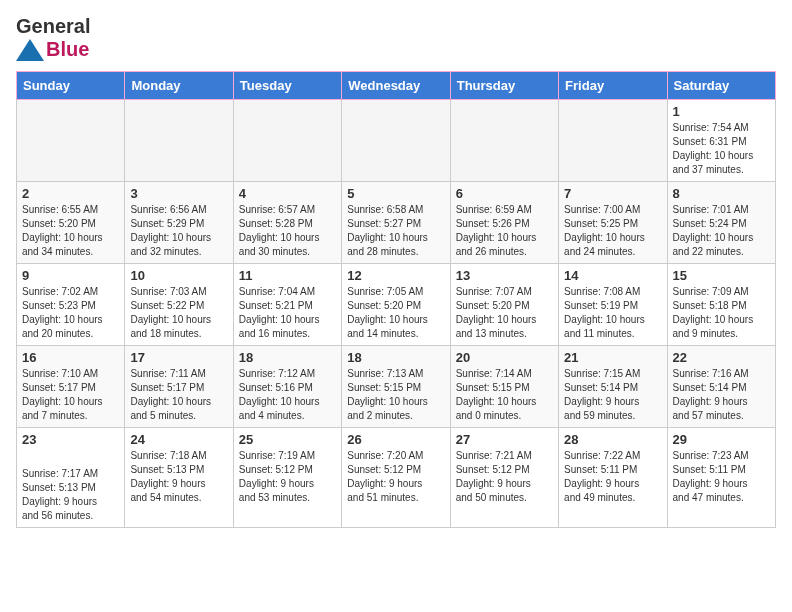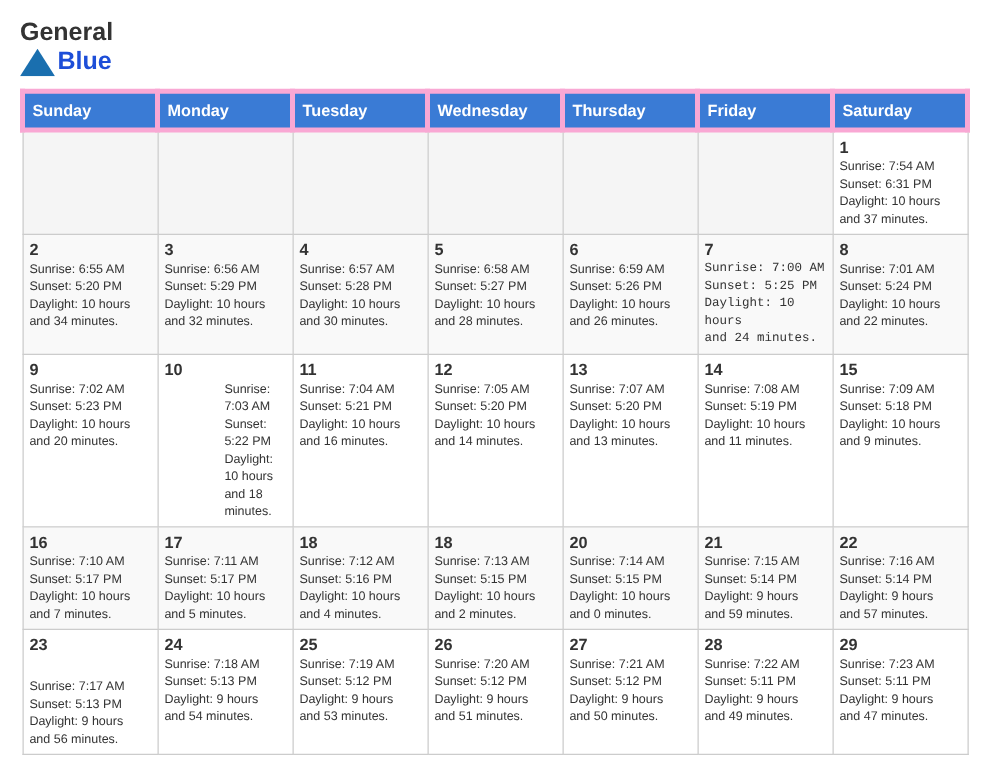--- a/index.html
+++ b/index.html
@@ -29,21 +29,21 @@
     }
     .logo-text span {
       font-weight: bold;
     }
     .logo-blue-bar {
       display: flex;
       align-items: center;
       margin-top: 2px;
     }
     .logo-blue-text {
-      color: #1d4ed8;
+      color: #be185d;
       font-size: 20px;
       font-weight: bold;
     }
     .title-block {
       text-align: right;
     }
     .month-title {
       font-size: 32px;
       color: #333;
       font-weight: normal;
@@ -57,21 +57,21 @@
       border-collapse: collapse;
       border: 1px solid #ccc;
     }
     .calendar th {
       background-color: #3a7bd5;
       color: #fff;
       text-align: left;
       padding: 6px 6px;
       font-size: 13px;
       font-weight: bold;
-      border: 4px solid #f9a8d4;
+      border: 1px solid #f9a8d4;
     }
     .calendar td {
       vertical-align: top;
       border: 1px solid #ccc;
       padding: 4px 5px;
       width: calc(100% / 7);
       min-height: 72px;
       background: #fff;
     }
     .calendar td.empty {
@@ -172,21 +172,21 @@
         </td>
         <td>
           <span class="day-number">6</span>
           <div class="day-info" style="white-space: pre-line;">Sunrise: 6:59 AM
 Sunset: 5:26 PM
 Daylight: 10 hours
 and 26 minutes.</div>
         </td>
         <td>
           <span class="day-number">7</span>
-          <div class="day-info" style="white-space: pre-line; font-family: Liberation Mono, monospace;">Sunrise: 7:00 AM
+          <div class="day-info" style="white-space: pre-line;">Sunrise: 7:00 AM
 Sunset: 5:25 PM
 Daylight: 10 hours
 and 24 minutes.</div>
         </td>
         <td>
           <span class="day-number">8</span>
           <div class="day-info" style="white-space: pre-line;">Sunrise: 7:01 AM
 Sunset: 5:24 PM
 Daylight: 10 hours
 and 22 minutes.</div>
@@ -195,21 +195,21 @@
       <tr>
         <td>
           <span class="day-number">9</span>
           <div class="day-info" style="white-space: pre-line;">Sunrise: 7:02 AM
 Sunset: 5:23 PM
 Daylight: 10 hours
 and 20 minutes.</div>
         </td>
         <td>
           <span class="day-number">10</span>
-          <div class="day-info" style="white-space: pre-line; margin-left: 48px;">Sunrise: 7:03 AM
+          <div class="day-info" style="white-space: pre-line;">Sunrise: 7:03 AM
 Sunset: 5:22 PM
 Daylight: 10 hours
 and 18 minutes.</div>
         </td>
         <td>
           <span class="day-number">11</span>
           <div class="day-info" style="white-space: pre-line;">Sunrise: 7:04 AM
 Sunset: 5:21 PM
 Daylight: 10 hours
 and 16 minutes.</div>

